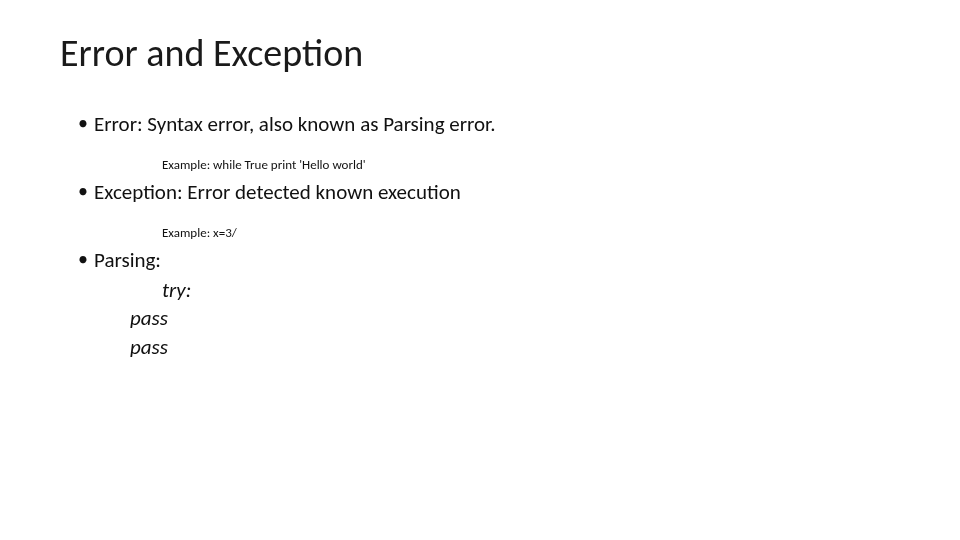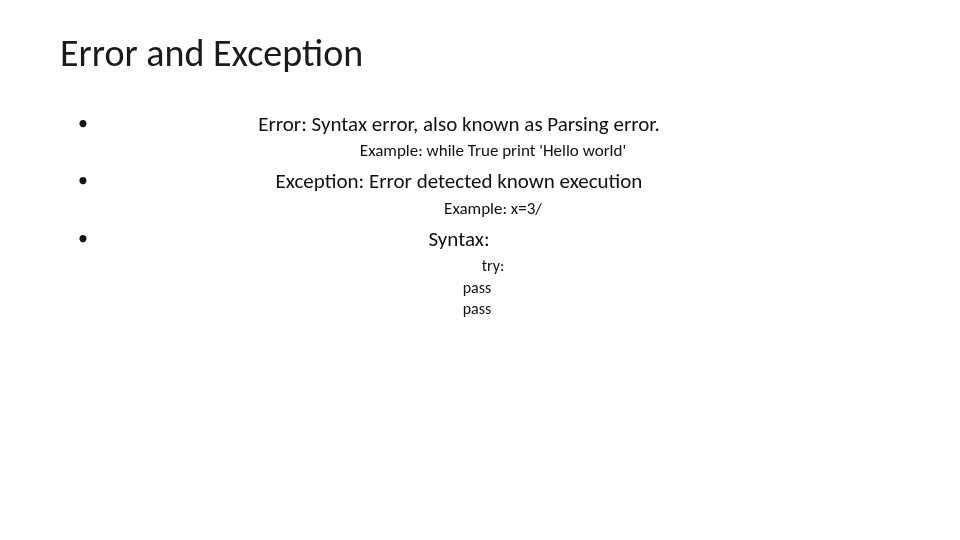--- a/index.html
+++ b/index.html
@@ -14,64 +14,64 @@
     font-size: 38px;
     font-weight: 400;
     color: #1a1a1a;
     margin-bottom: 34px;
     letter-spacing: 0px;
   }
   .content {
     font-size: 21px;
     line-height: 1.35;
     color: #111;
-    text-align: center;
   }
   .bullet {
     margin-left: 18px;
     position: relative;
     padding-left: 16px;
     margin-bottom: 2px;
   }
   .bullet::before {
     content: "•";
     position: absolute;
     left: 0;
     top: 0;
     font-size: 20px;
   }
   .example {
-    font-size: 17px;
+    font-size: 13px;
     margin-left: 102px;
-    margin-top: 2px;
+    margin-top: 18px;
     margin-bottom: 4px;
   }
   .code-line {
-    font-size: 16px;
+    font-size: 21px;
     white-space: pre;
+    font-style: italic;
   }
   .code-l1 { margin-left: 102px; }
   .code-l2 { margin-left: 70px; }
 </style>
 </head>
 <body>
 
 <div class="slide">
 
   <h1 class="title">Error and Exception</h1>
 
   <div class="content">
 
     <div class="bullet">Error: Syntax error,  also known as Parsing error.</div>
     <div class="example">Example:  while True print 'Hello world'</div>
 
     <div class="bullet">Exception:  Error detected known execution</div>
     <div class="example">Example:  x=3/</div>
 
-    <div class="bullet">Syntax:</div>
+    <div class="bullet">Parsing:</div>
 
     <div class="code-line code-l1">try:</div>
     <div class="code-line code-l2">pass</div>
     <div class="code-line code-l2">pass</div>
 
   </div>
 
 </div>
 
 </body></html>

